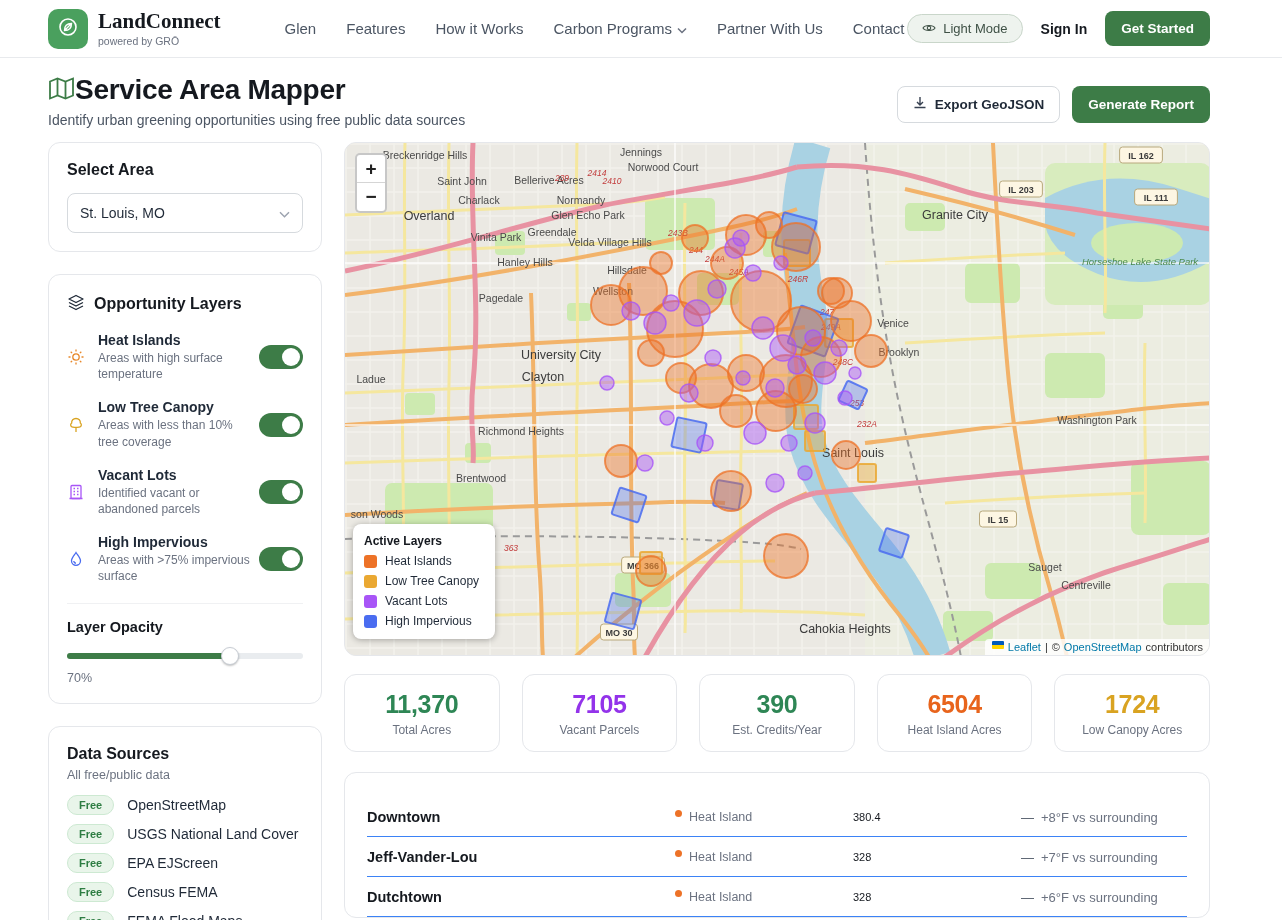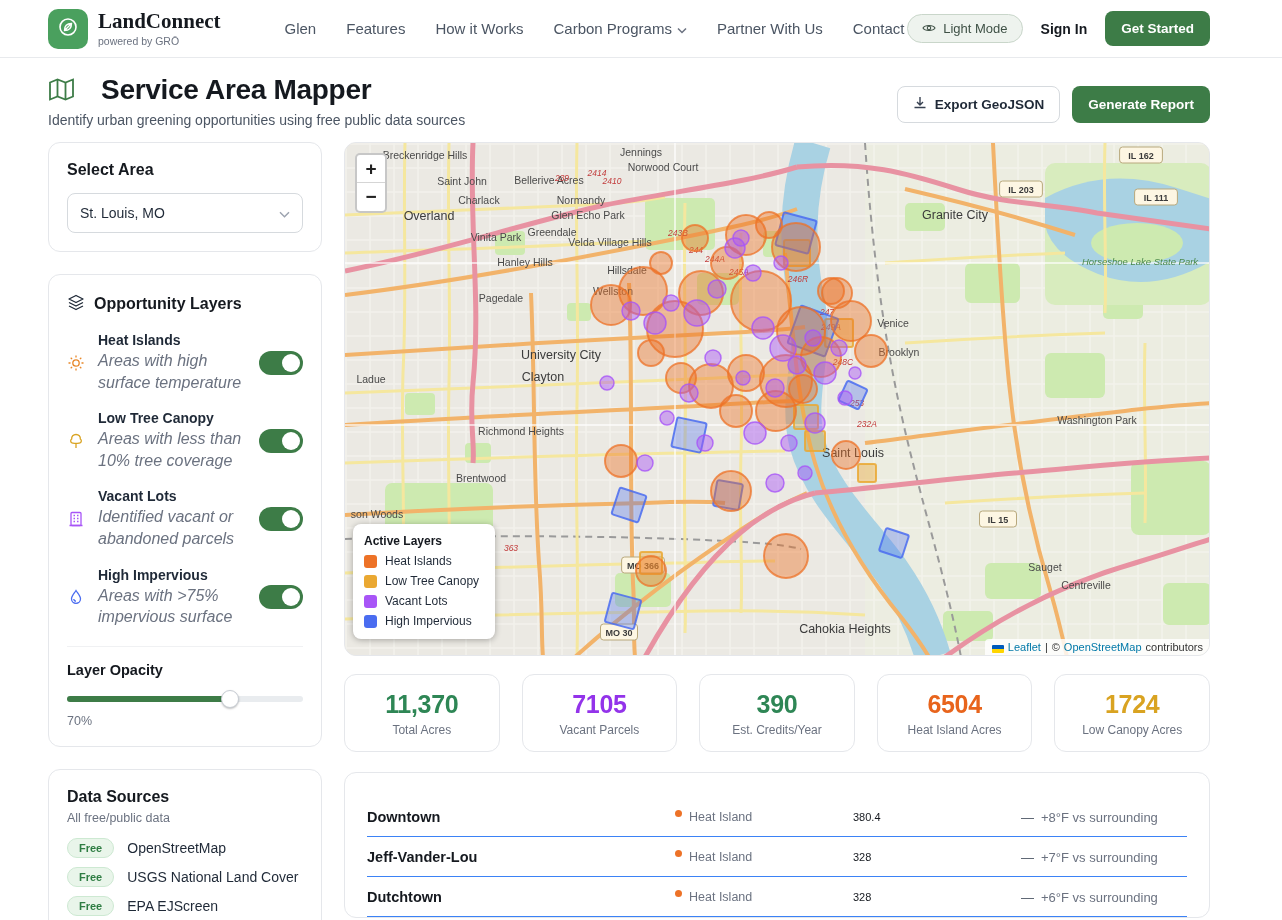--- a/index.html
+++ b/index.html
@@ -22,21 +22,21 @@
     border:1px solid #c9d6ca; border-radius:999px; background:#eef3ee;
     font-size:13px; color:#3f5146; font-weight:500; cursor:pointer; }
   .signin { font-size:14px; font-weight:600; color:#15191f; cursor:pointer; }
   .btn-green { background:#3d7c47; color:#fff; border:none; border-radius:8px;
     font-weight:700; font-size:13.5px; padding:10px 16px; cursor:pointer;
     font-family:"Liberation Sans", sans-serif; }
 
   
   .page-head { display:flex; justify-content:space-between; align-items:flex-start;
     padding:16px 72px 0 48px; }
-  .title-row { display:flex; align-items:flex-end; gap:26px; }
+  .title-row { display:flex; align-items:center; gap:0; }
   h1 { font-size:28px; font-weight:800; color:#15191f; letter-spacing:-0.3px; }
   .subtitle { font-size:14px; color:#4b5563; margin-top:6px; }
   .head-actions { display:flex; gap:12px; margin-top:12px; }
   .btn-outline { background:#fff; border:1px solid #d6dade; border-radius:8px;
     font-weight:600; font-size:13.5px; color:#1f2937; padding:9px 15px; cursor:pointer;
     display:flex; align-items:center; gap:8px; font-family:"Liberation Sans", sans-serif; }
 
   
   .main { display:flex; gap:22px; padding:14px 72px 0 48px; align-items:flex-start; }
   .sidebar { width:274px; flex:none; display:flex; flex-direction:column; gap:22px; }
@@ -45,21 +45,21 @@
   .select-box { margin-top:14px; border:1px solid #d6dade; border-radius:8px;
     padding:11px 12px; font-size:14px; color:#1f2937; display:flex;
     justify-content:space-between; align-items:center; cursor:pointer; }
   .chev { color:#9ca3af; }
 
   .panel-head { display:flex; align-items:center; gap:9px; }
   .layer-row { display:grid; grid-template-columns:22px 1fr 44px; gap:9px;
     margin-top:17px; align-items:center; }
   .layer-icon { display:flex; align-items:flex-start; }
   .layer-name { font-size:14px; font-weight:700; color:#1f2937; }
-  .layer-desc { font-size:16px; color:#6b7280; line-height:1.35; margin-top:2px;font-style:italic; }
+  .layer-desc { font-size:12px; color:#6b7280; line-height:1.35; margin-top:2px; }
   .toggle { width:44px; height:24px; border-radius:12px; background:#3d7c47;
     position:relative; cursor:pointer; justify-self:end; }
   .toggle .knob { position:absolute; right:3px; top:3px; width:18px; height:18px;
     border-radius:50%; background:#fff; }
   .divider { border-top:1px solid #f0f1f3; margin:18px 0 15px; }
   .opacity-label { font-size:14.5px; font-weight:700; color:#15191f; }
   .slider { position:relative; height:18px; margin-top:12px; }
   .slider .track { position:absolute; top:6px; left:0; right:0; height:6px;
     border-radius:3px; background:#e9ecef; }
   .slider .fill { position:absolute; top:6px; left:0; width:69%; height:6px;
@@ -84,21 +84,21 @@
   .map-zoom div { width:100%; height:28px; display:flex; align-items:center;
     justify-content:center; font-size:19px; font-weight:700; color:#222; cursor:pointer; }
   .map-zoom div:first-child { border-bottom:1px solid #d5d5d5; }
   .legend { position:absolute; left:8px; bottom:16px; background:#fff; border-radius:8px;
     box-shadow:0 1px 6px rgba(0,0,0,0.3); padding:10px 16px 11px 11px; z-index:5; }
   .legend-title { font-size:12px; font-weight:700; color:#15191f; }
   .legend-item { display:flex; align-items:center; gap:8px; margin-top:6px; }
   .legend-swatch { width:13px; height:13px; border-radius:3px; flex:none; }
   .legend-label { font-size:12px; color:#1f2937; }
   .attribution { position:absolute; right:0; bottom:0; background:rgba(255,255,255,0.82);
-    padding:2px 6px 2px 7px; font-size:11px; color:#333; display:flex; align-items:flex-end;
+    padding:2px 6px 2px 7px; font-size:11px; color:#333; display:flex; align-items:flex-start;
     gap:4px; z-index:5; border-top-left-radius:4px; }
   .attribution .lnk { color:#0078a8; cursor:pointer; }
   .flag { width:12px; height:8px; display:inline-block;
     background:linear-gradient(#005bbb 50%, #ffd500 50%); border-radius:1px; }
 
   
   .stats { display:grid; grid-template-columns:repeat(5,1fr); gap:22px; margin-top:18px; }
   .stat-card { border:1px solid #e5e7eb; border-radius:12px; text-align:center;
     padding:15px 8px 14px; }
   .stat-value { font-size:25px; font-weight:800; letter-spacing:-0.3px; }

